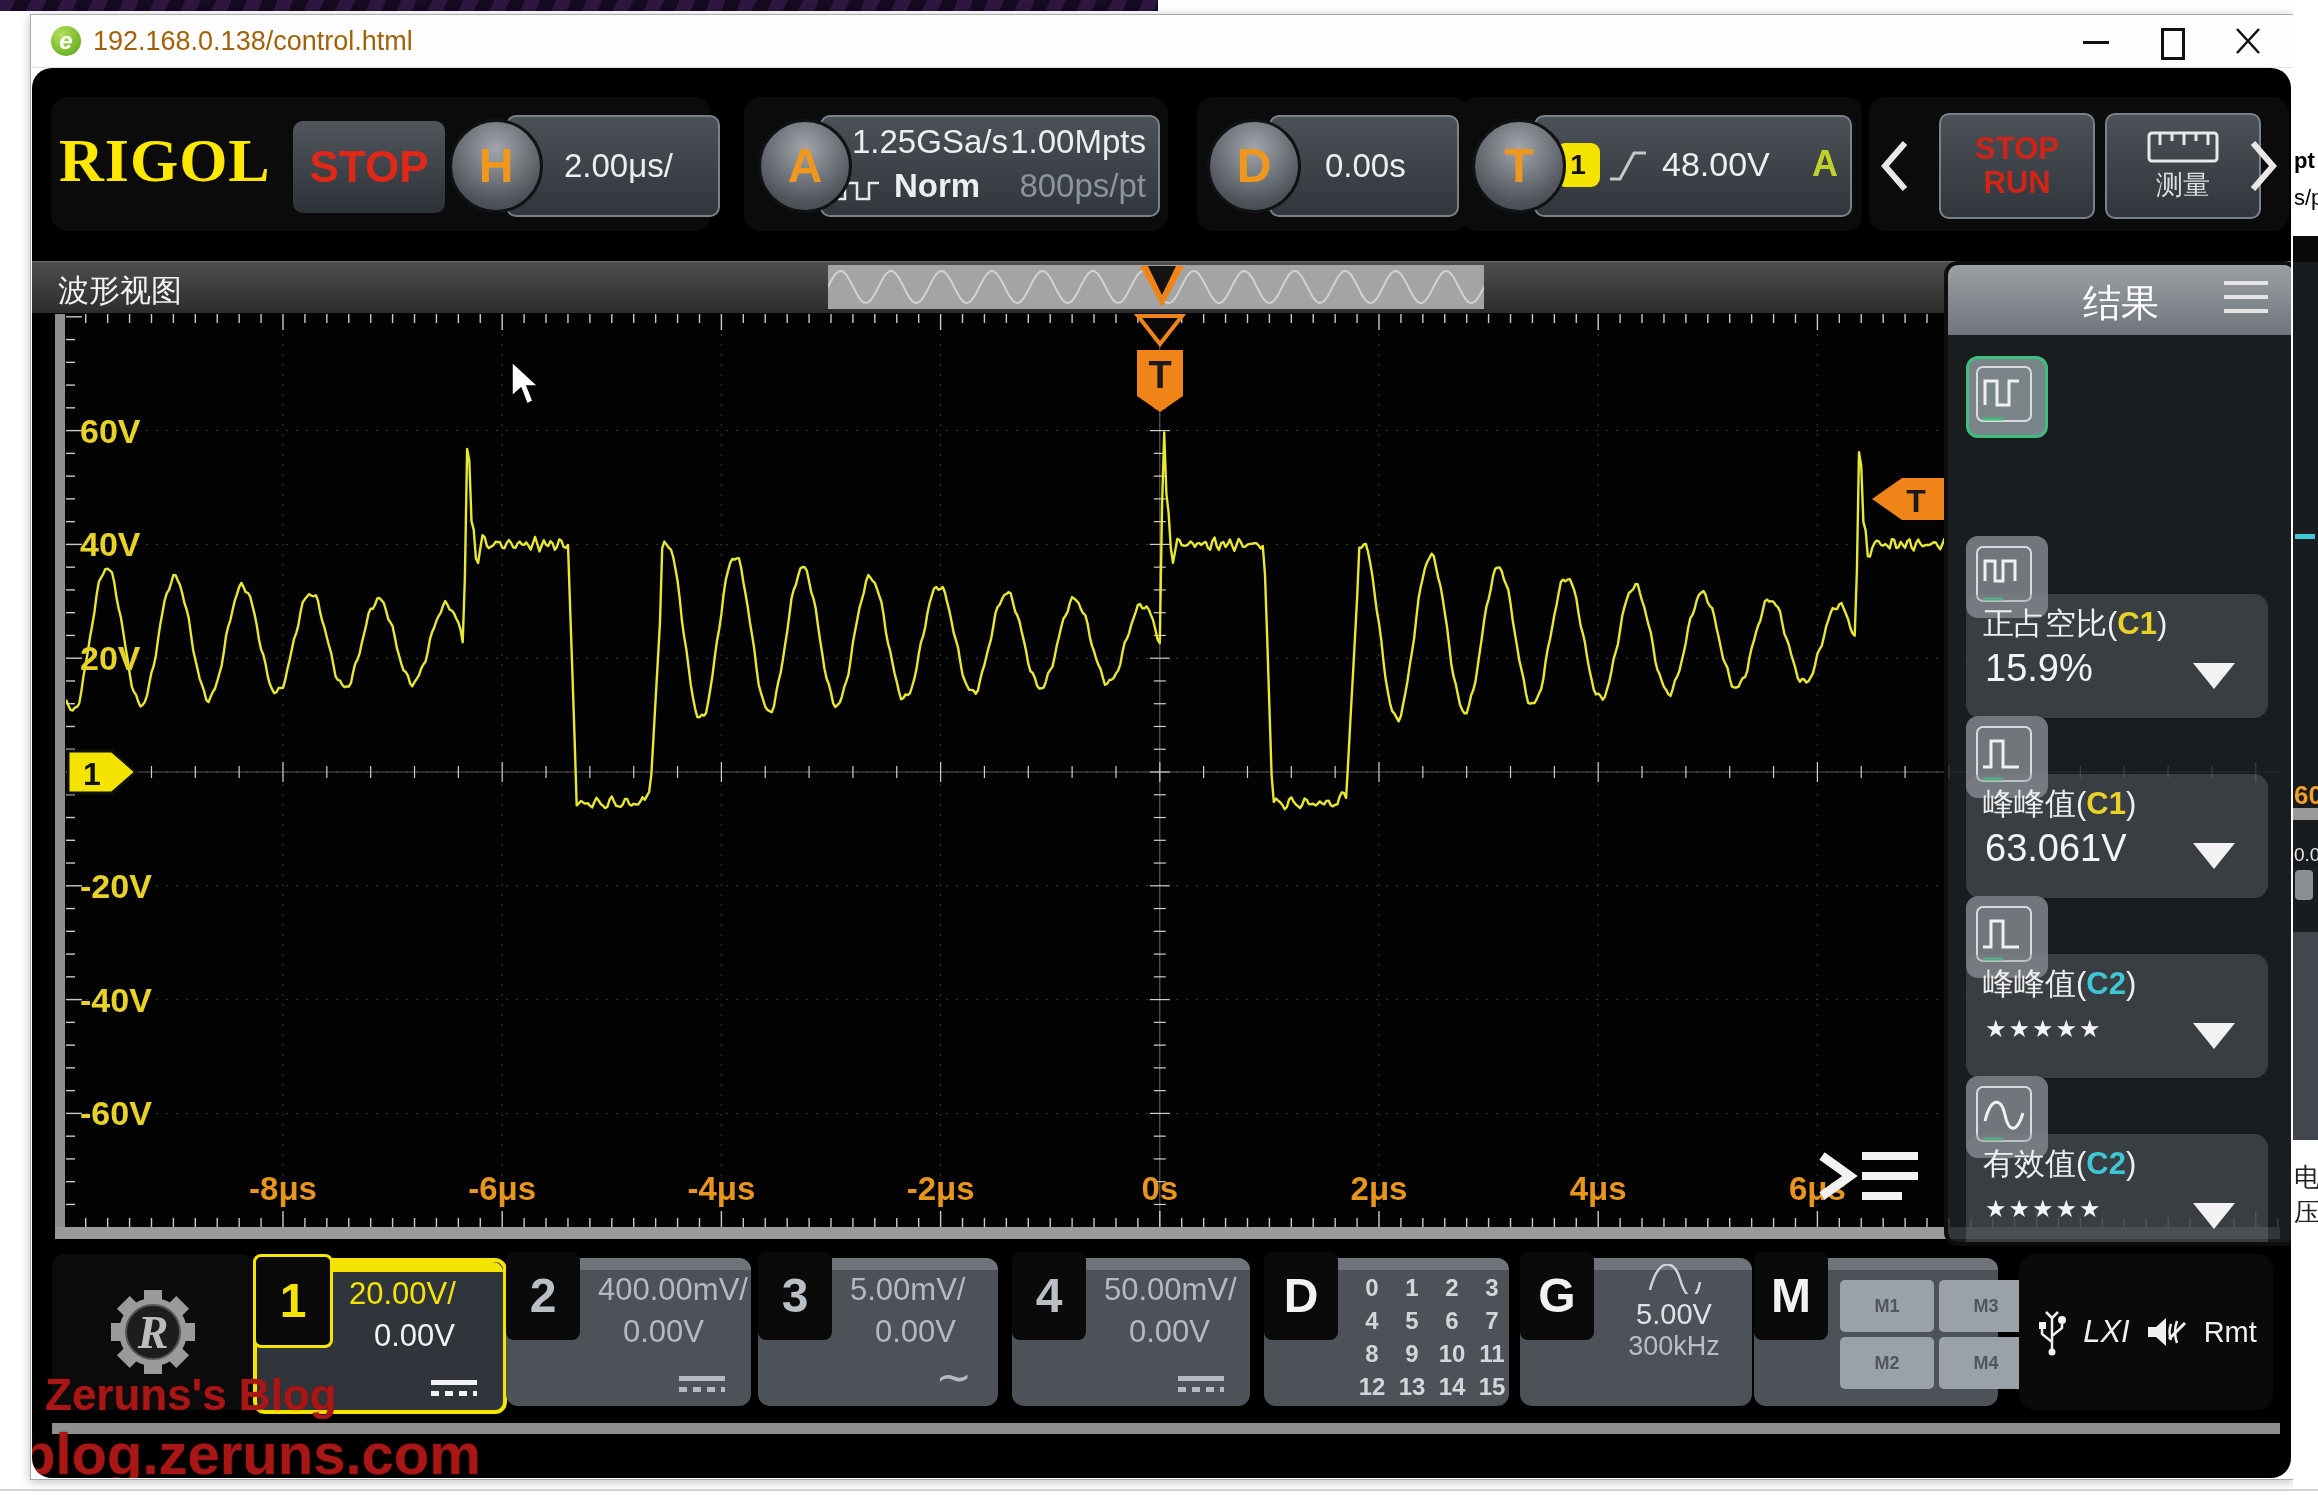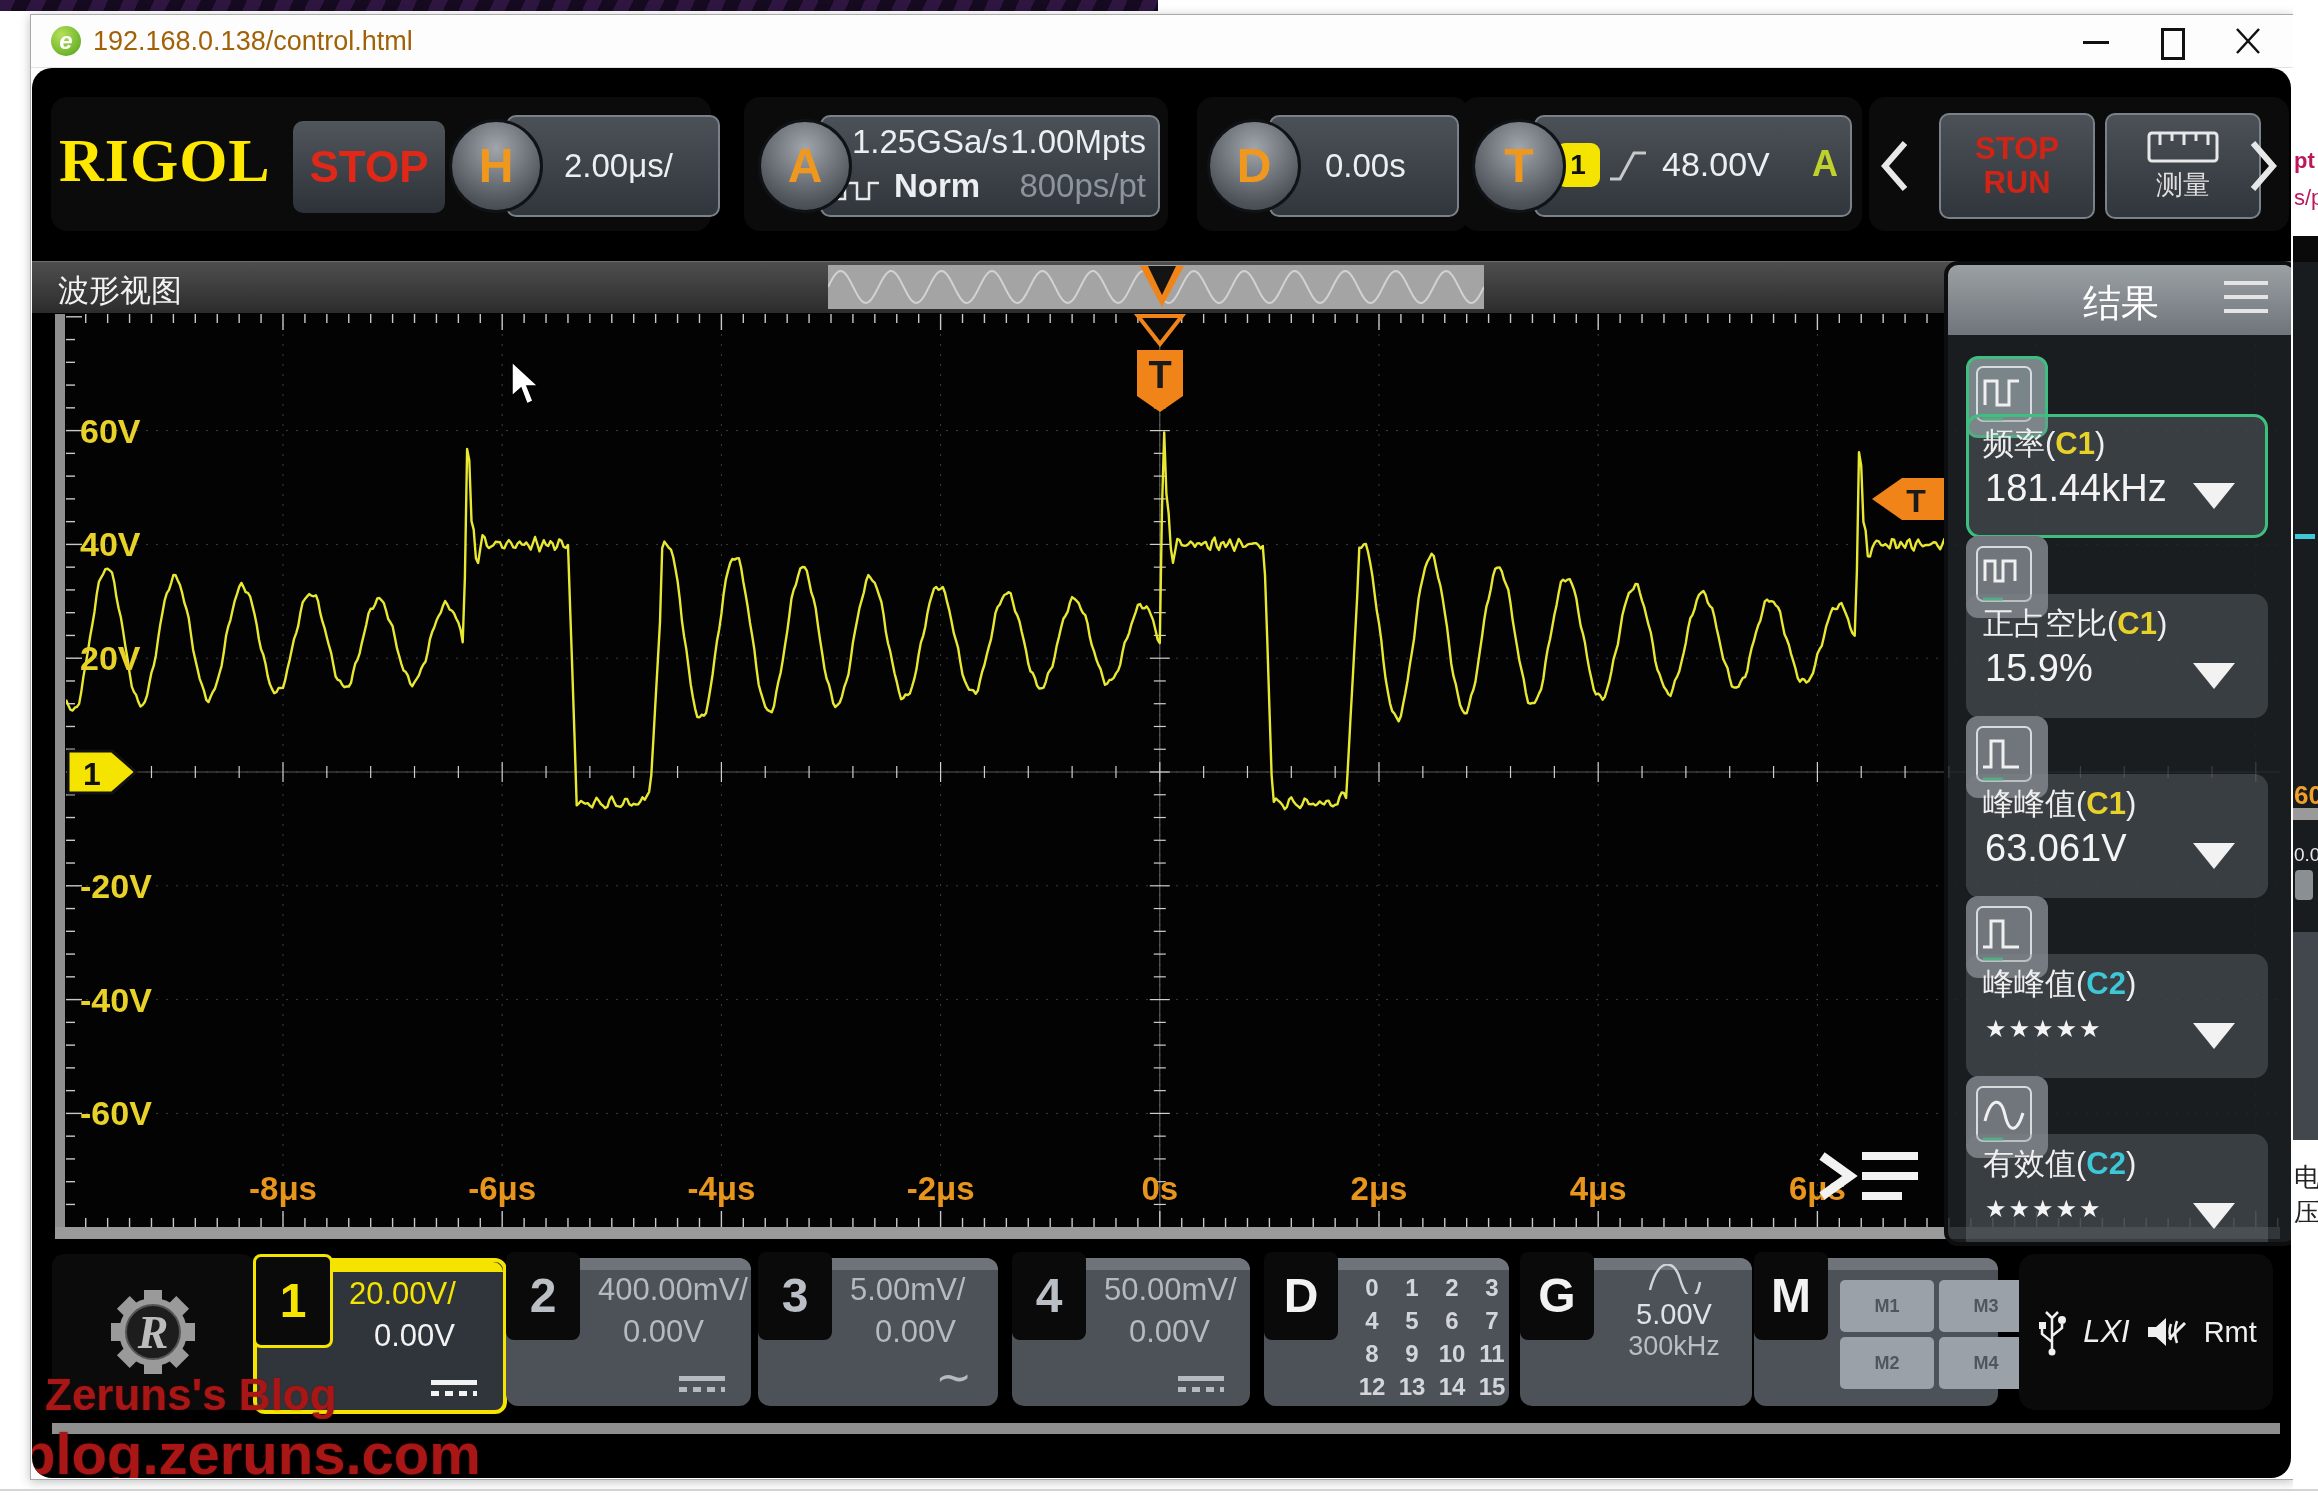--- a/index.html
+++ b/index.html
@@ -96,21 +96,21 @@
     font-size:18px;font-weight:bold;text-align:center;line-height:52px;}
   #status-tile{position:absolute;left:1987px;top:1186px;width:254px;height:156px;background:#0a0a0a;
     border-radius:16px;display:flex;align-items:center;justify-content:center;gap:14px;color:#f0f0f0;}
   #lxi-label{font-style:italic;font-weight:normal;font-size:31px;}
   #rmt-label{font-size:29px;}
   #toolbar-scroll{left:20px;top:1355px;width:2228px;height:11px;background:#8f8f8f;}
   
   .wm{color:#a81616;font-weight:bold;z-index:50;text-shadow:0 0 2px rgba(120,10,10,.6);}
   
   #right-strip{left:2293px;top:0;width:25px;height:1503px;background:#fff;overflow:hidden;}
-  .frag{position:absolute;left:1px;color:#be185d;}
+  .frag{position:absolute;left:1px;color:#000000;}
   #bottom-line{left:0;top:1489px;width:2318px;height:2px;background:#d4d4d4;}
   #cursor{left:510px;top:360px;z-index:99;}
 </style>
 </head>
 <body>
 
 <div class="abs" id="desktop-strip"></div>
 <div class="abs" style="left:2015px;top:0;font-size:18px;color:#9a9a9a;">..</div>
 
 <div class="abs" id="browser-window">
@@ -612,25 +612,20 @@
             <span style="top:44px;"></span>
         </div>
       </div>
       <div id="results-body">
           <div class="res-item selected" style="top: 21px;">
             <div class="res-icon"><svg width="70" height="70">
                 <rect x="8" y="8" width="54" height="54" rx="6" stroke="#d8dcde" stroke-width="2" fill="none"></rect>
                 <path d="M10 38 V14 H22 V38 H34 V14 H44" stroke="#f0f0f0" stroke-width="3" fill="none" transform="translate(6,8)"></path>
                 <path d="M14 60 H34" stroke="#3fbf7f" stroke-width="3"></path>
               </svg></div>
-            <div class="res-body">
-              <div class="res-label">频率(<span style="color: rgb(232, 210, 42); font-weight: bold;">C1</span>)</div>
-              <div class="res-value">181.44kHz</div>
-              <div class="res-dd"></div>
-            </div>
           </div>
           <div class="res-item" style="top: 201px;">
             <div class="res-icon"><svg width="70" height="70">
                 <rect x="8" y="8" width="54" height="54" rx="6" stroke="#d8dcde" stroke-width="2" fill="none"></rect>
                 <path d="M10 34 V14 H20 V34 H28 V14 H40 V34" stroke="#f0f0f0" stroke-width="3" fill="none" transform="translate(6,8)"></path>
                 <path d="M14 60 H34" stroke="#3fbf7f" stroke-width="3"></path>
               </svg></div>
             <div class="res-body">
               <div class="res-label">正占空比(<span style="color: rgb(232, 210, 42); font-weight: bold;">C1</span>)</div>
               <div class="res-value">15.9%</div>

